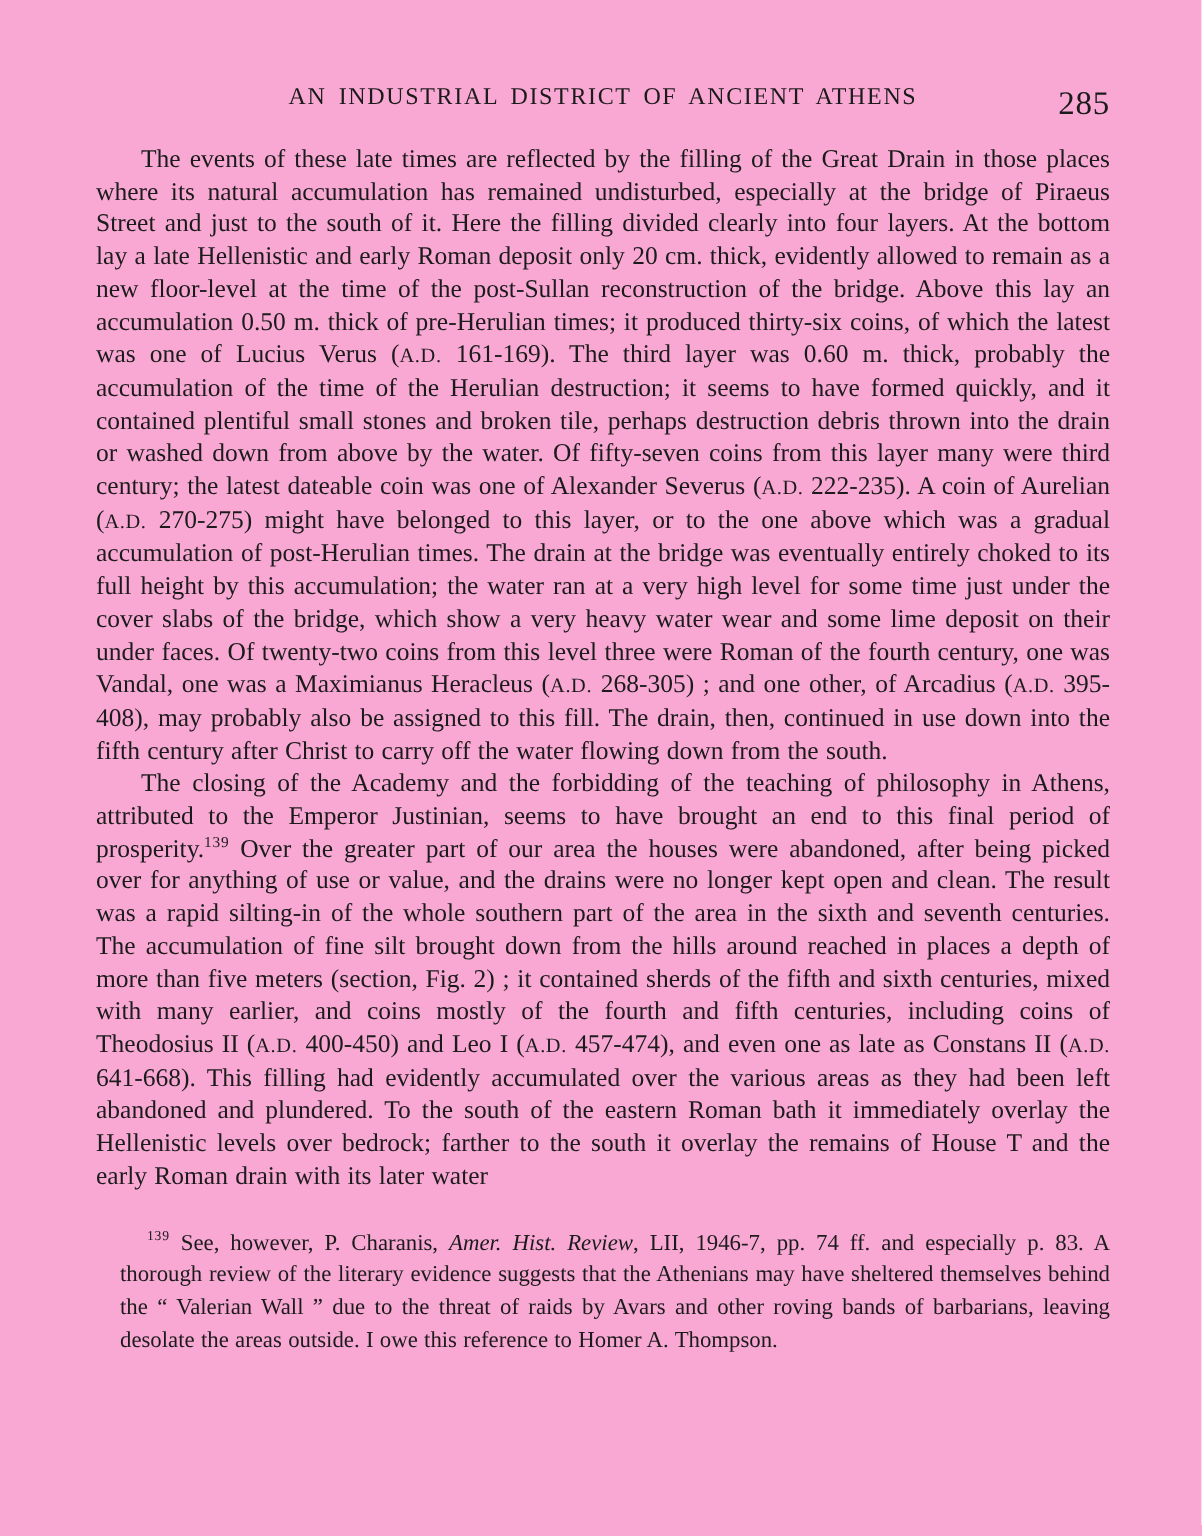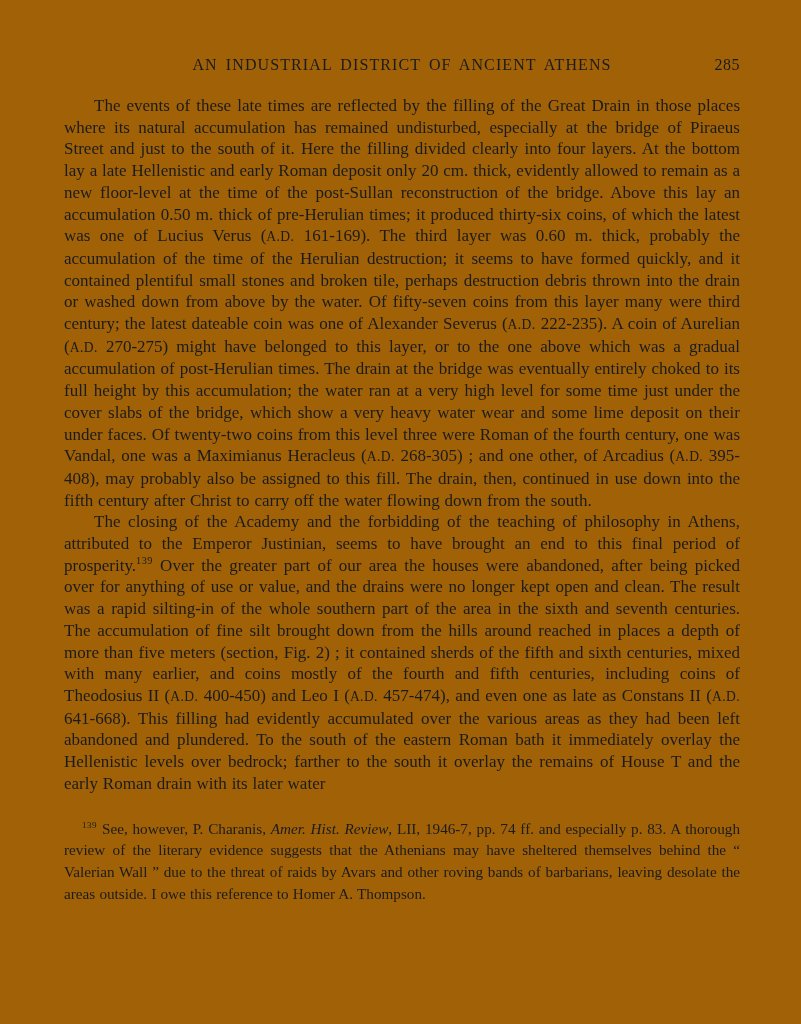--- a/index.html
+++ b/index.html
@@ -5,21 +5,21 @@
   html, body {
     margin: 0;
     padding: 0;
     background: #ffffff;
   }
   .page {
     position: relative;
     width: 801px;
     height: 1024px;
     box-sizing: border-box;
-    background: #a16207;
+    background: #f9a8d4;
     color: #1b1b1b;
     font-family: "Liberation Serif", "DejaVu Serif", serif;
     padding: 56px 61px 0 64px;
     overflow: hidden;
   }
   .header {
     position: relative;
     height: 22px;
     margin-bottom: 17px;
   }
@@ -28,21 +28,21 @@
     text-align: center;
     font-size: 16px;
     letter-spacing: 1.1px;
     word-spacing: 3px;
     white-space: nowrap;
   }
   .page-number {
     position: absolute;
     right: 0;
     top: 0;
-    font-size: 16px;
+    font-size: 22px;
     letter-spacing: 0.5px;
   }
   .body-text {
     font-size: 17px;
     line-height: 21.7px;
     text-align: justify;
     word-spacing: 0.6px;
   }
   .para {
     margin: 0;
@@ -50,20 +50,21 @@
   }
   .footnote {
     margin-top: 23px;
     font-size: 15.2px;
     line-height: 21.8px;
     text-align: justify;
     word-spacing: 0.4px;
   }
   .footnote .para {
     text-indent: 18px;
+    margin-left: 16px;
   }
   .seg-sup {
     font-size: 0.6em;
     vertical-align: super;
     line-height: 0;
     font-weight: normal;
     letter-spacing: 0.5px;
   }
   .seg-sc {
     font-size: 0.8em;

